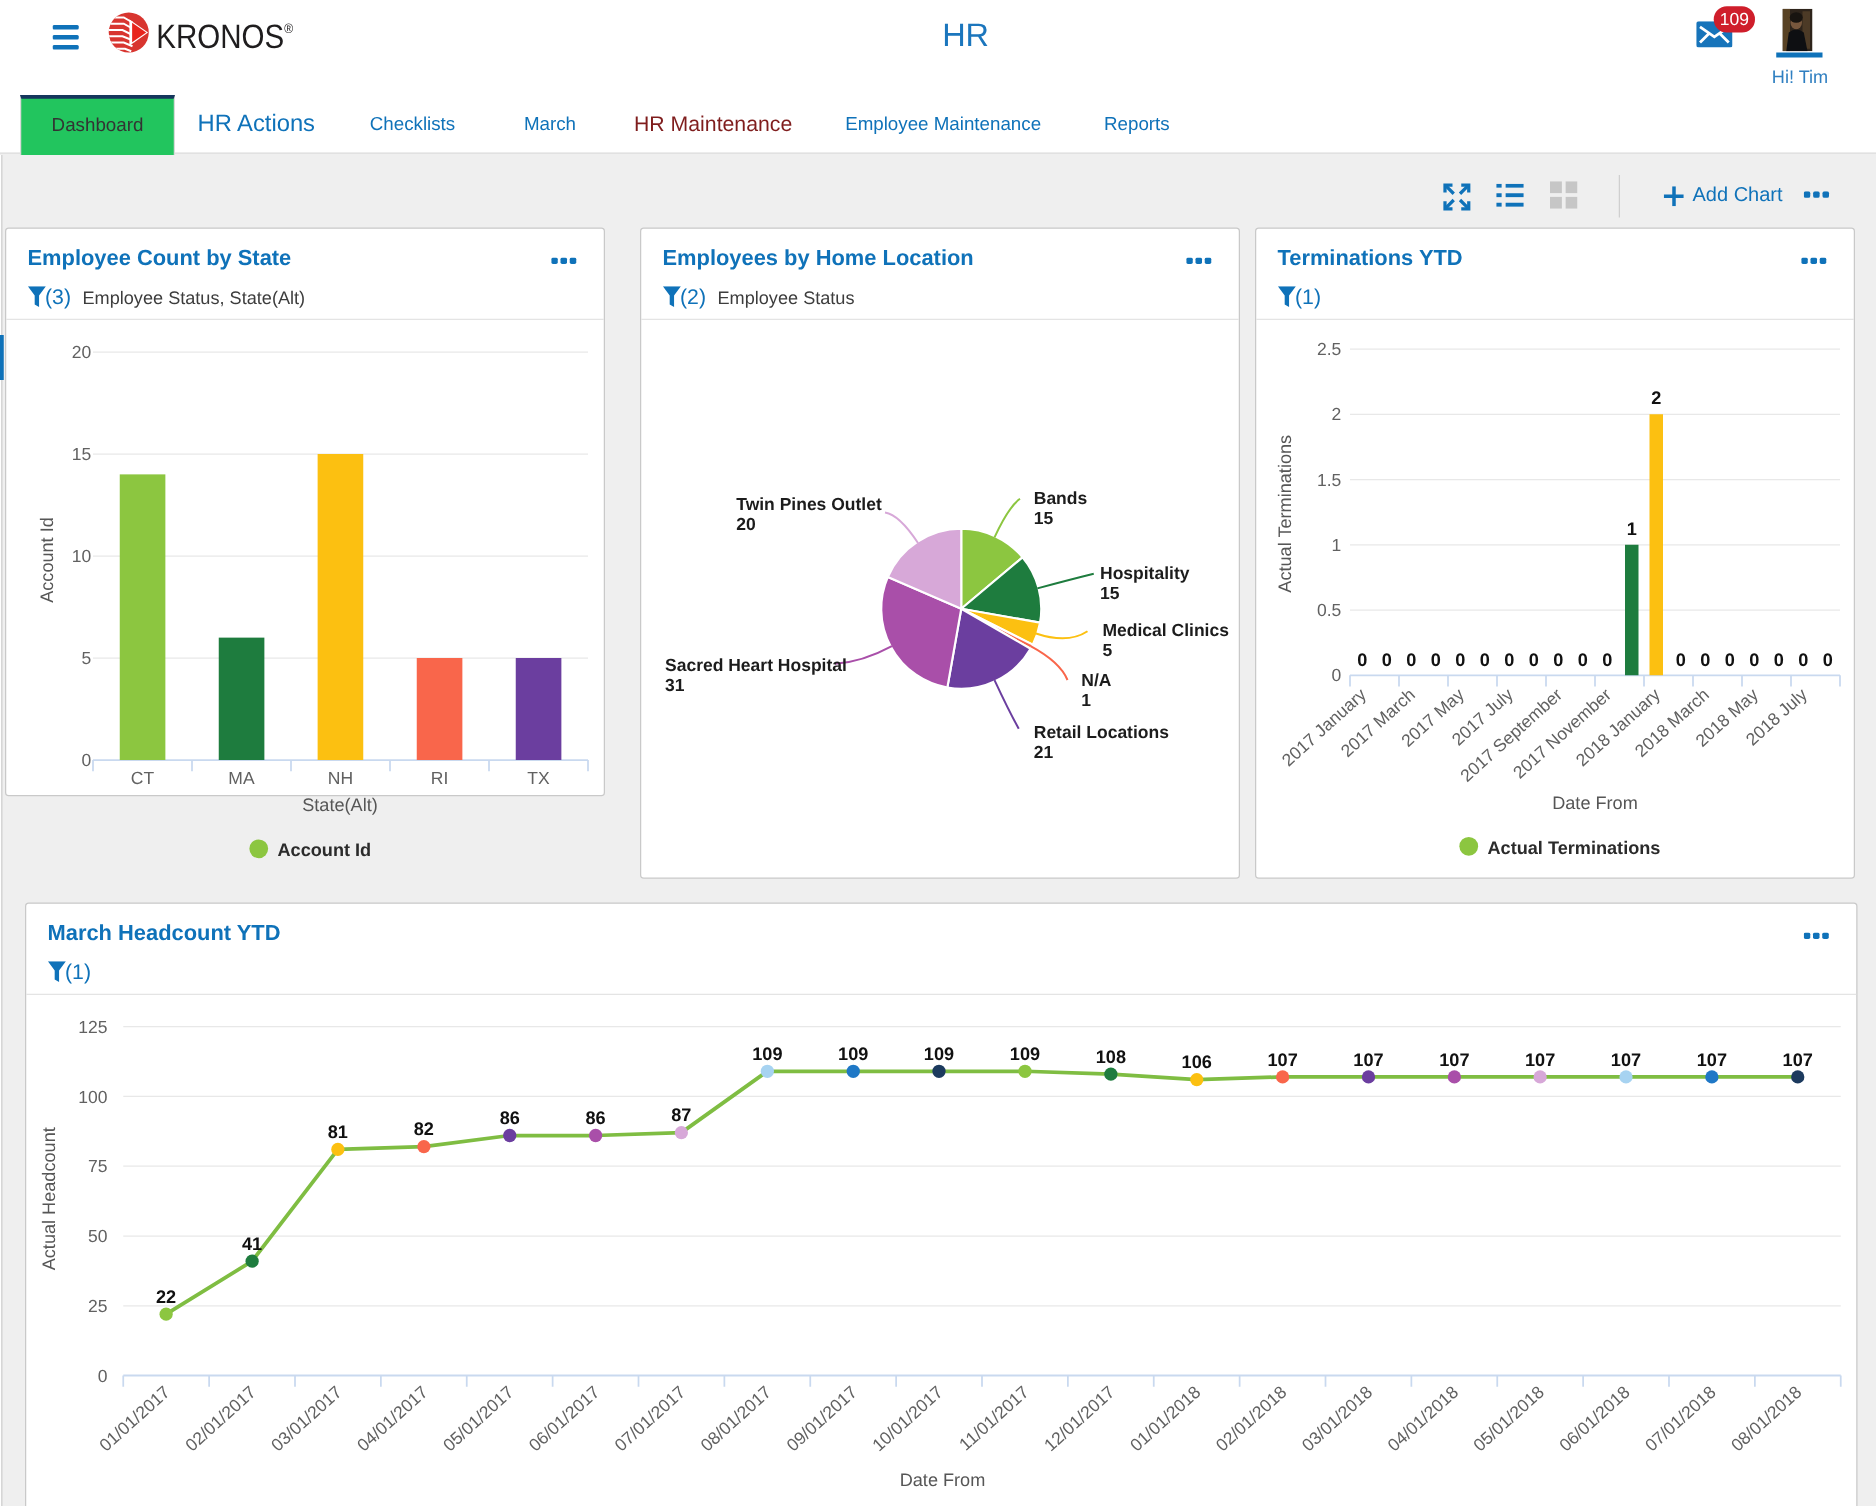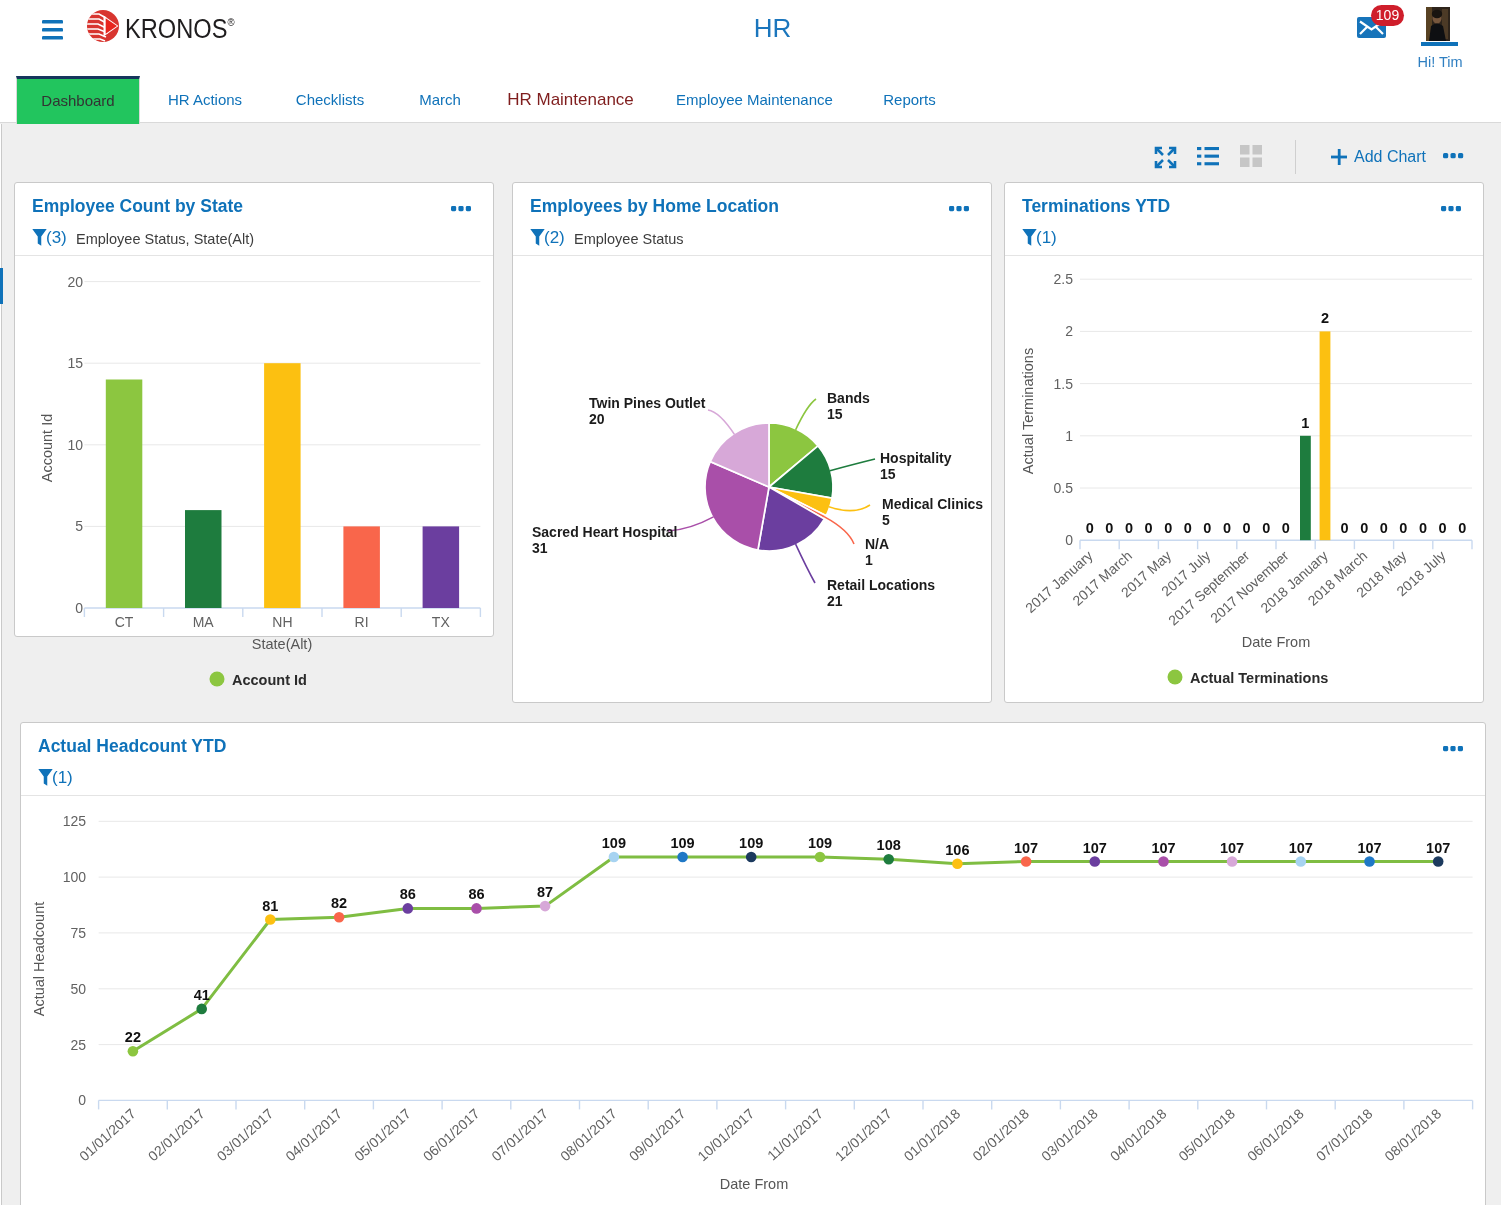--- a/index.html
+++ b/index.html
@@ -56,21 +56,21 @@
 <rect x="16" y="2" width="6" height="30" fill="#4c3a26"></rect>
 <ellipse cx="11" cy="11" rx="4.6" ry="5.5" fill="#77573d"></ellipse>
 <path d="M3,34 L5,19 Q11,14 17,19 L20,34 Z" fill="#0e0f12"></path>
 <ellipse cx="11" cy="7" rx="5.2" ry="4.2" fill="#181410"></ellipse>
 </svg>
 <div class="abs" style="left:1421px;top:42px;width:37px;height:3.5px;background:#0f72b9;"></div>
 <div class="abs" style="left:1390px;top:54px;width:100px;text-align:center;font-size:14.5px;color:#2f7fc1;">Hi! Tim</div>
 
 <div class="abs" style="left:0;top:76px;width:1501px;height:47px;background:#fff;border-bottom:1px solid #d9d9d9;"></div>
 <div class="abs" style="left:16px;top:76px;width:124px;height:48px;background:#22c55e;border:1px solid #d9d9d9;border-top:3px solid #15365c;border-bottom:none;text-align:center;font-size:15px;color:#333;line-height:43px;">Dashboard</div>
-<div class="abs" style="left:140px;top:76px;width:130px;text-align:center;font-size:15px;color:#0f72b9;line-height:47px;">HR Actions</div>
+<div class="abs" style="left:140px;top:76px;width:130px;text-align:center;font-size:19px;color:#0f72b9;line-height:47px;">HR Actions</div>
 <div class="abs" style="left:270px;top:76px;width:120px;text-align:center;font-size:15px;color:#0f72b9;line-height:47px;">Checklists</div>
 <div class="abs" style="left:390px;top:76px;width:100px;text-align:center;font-size:15px;color:#0f72b9;line-height:47px;">March</div>
 <div class="abs" style="left:490px;top:76px;width:161px;text-align:center;font-size:17px;color:#7f1d1d;line-height:47px;">HR Maintenance</div>
 <div class="abs" style="left:651px;top:76px;width:207px;text-align:center;font-size:15px;color:#0f72b9;line-height:47px;">Employee Maintenance</div>
 <div class="abs" style="left:858px;top:76px;width:103px;text-align:center;font-size:15px;color:#0f72b9;line-height:47px;">Reports</div>
 
 <div class="abs" style="left:0;top:124px;width:2px;height:1081px;background:#fff;border-right:1px solid #c9c9c9;"></div>
 <div class="abs" style="left:0;top:268px;width:3px;height:36px;background:#0f72b9;"></div>
 
 <svg class="abs" style="left:1154px;top:146px;" width="23" height="23" viewBox="0 0 23 23">
@@ -106,21 +106,21 @@
   </svg>
 <div class="abs" style="left:1354px;top:148px;font-size:16px;color:#0f72b9;">Add Chart</div>
 <svg class="abs" style="left:1443px;top:153px;" width="21" height="6" viewBox="0 0 21 6">
     <g fill="#0f72b9">
       <rect x="0" y="0" width="5.2" height="5.2" rx="1.5"></rect>
       <rect x="7.5" y="0" width="5.2" height="5.2" rx="1.5"></rect>
       <rect x="15" y="0" width="5.2" height="5.2" rx="1.5"></rect>
     </g>
   </svg>
 
-<div class="card" style="left:14px;top:182px;width:480px;height:455px;">
+<div class="card" style="left:4px;top:182px;width:480px;height:455px;">
     <div class="ctitle">Employee Count by State</div>
     <svg class="cdots" width="21" height="6" viewBox="0 0 21 6">
       <rect x="0.0" y="0" width="5.2" height="5.2" rx="1.4" fill="#0f72b9"></rect>
       <rect x="7.4" y="0" width="5.2" height="5.2" rx="1.4" fill="#0f72b9"></rect>
       <rect x="14.8" y="0" width="5.2" height="5.2" rx="1.4" fill="#0f72b9"></rect>
     </svg>
     <svg class="abs" style="left:17px;top:46px;" width="15" height="17" viewBox="0 0 14 16.5">
       <path d="M0,0 L14,0 L8.7,7.2 L8.7,16.2 L5.3,14.1 L5.3,7.2 Z" fill="#0f72b9"></path>
     </svg>
     <div class="fnum" style="left:31px;top:45px;">(3)</div>
@@ -271,21 +271,21 @@
 <text x="363.2" y="374" text-anchor="end" class="ax" transform="rotate(-42 363.2 374)">2018 March</text>
 <text x="402.4" y="374" text-anchor="end" class="ax" transform="rotate(-42 402.4 374)">2018 May</text>
 <text x="441.6" y="374" text-anchor="end" class="ax" transform="rotate(-42 441.6 374)">2018 July</text>
 <text x="271" y="464" text-anchor="middle" class="axt">Date From</text>
 <text x="28" y="228" text-anchor="middle" class="axt" transform="rotate(-90 28 228)">Actual Terminations</text>
 <circle cx="170" cy="494" r="7.5" fill="#8CC640"></circle>
 <text x="185" y="500" class="leg">Actual Terminations</text>
     </svg>
   </div>
 <div class="card" style="left:20px;top:722px;width:1466px;height:500px;">
-    <div class="ctitle">Actual Headcount YTD</div>
+    <div class="ctitle">March Headcount YTD</div>
     <svg class="cdots" width="21" height="6" viewBox="0 0 21 6">
       <rect x="0.0" y="0" width="5.2" height="5.2" rx="1.4" fill="#0f72b9"></rect>
       <rect x="7.4" y="0" width="5.2" height="5.2" rx="1.4" fill="#0f72b9"></rect>
       <rect x="14.8" y="0" width="5.2" height="5.2" rx="1.4" fill="#0f72b9"></rect>
     </svg>
     <svg class="abs" style="left:17px;top:46px;" width="15" height="17" viewBox="0 0 14 16.5">
       <path d="M0,0 L14,0 L8.7,7.2 L8.7,16.2 L5.3,14.1 L5.3,7.2 Z" fill="#0f72b9"></path>
     </svg>
     <div class="fnum" style="left:31px;top:45px;">(1)</div>
     <div class="cdiv"></div>

